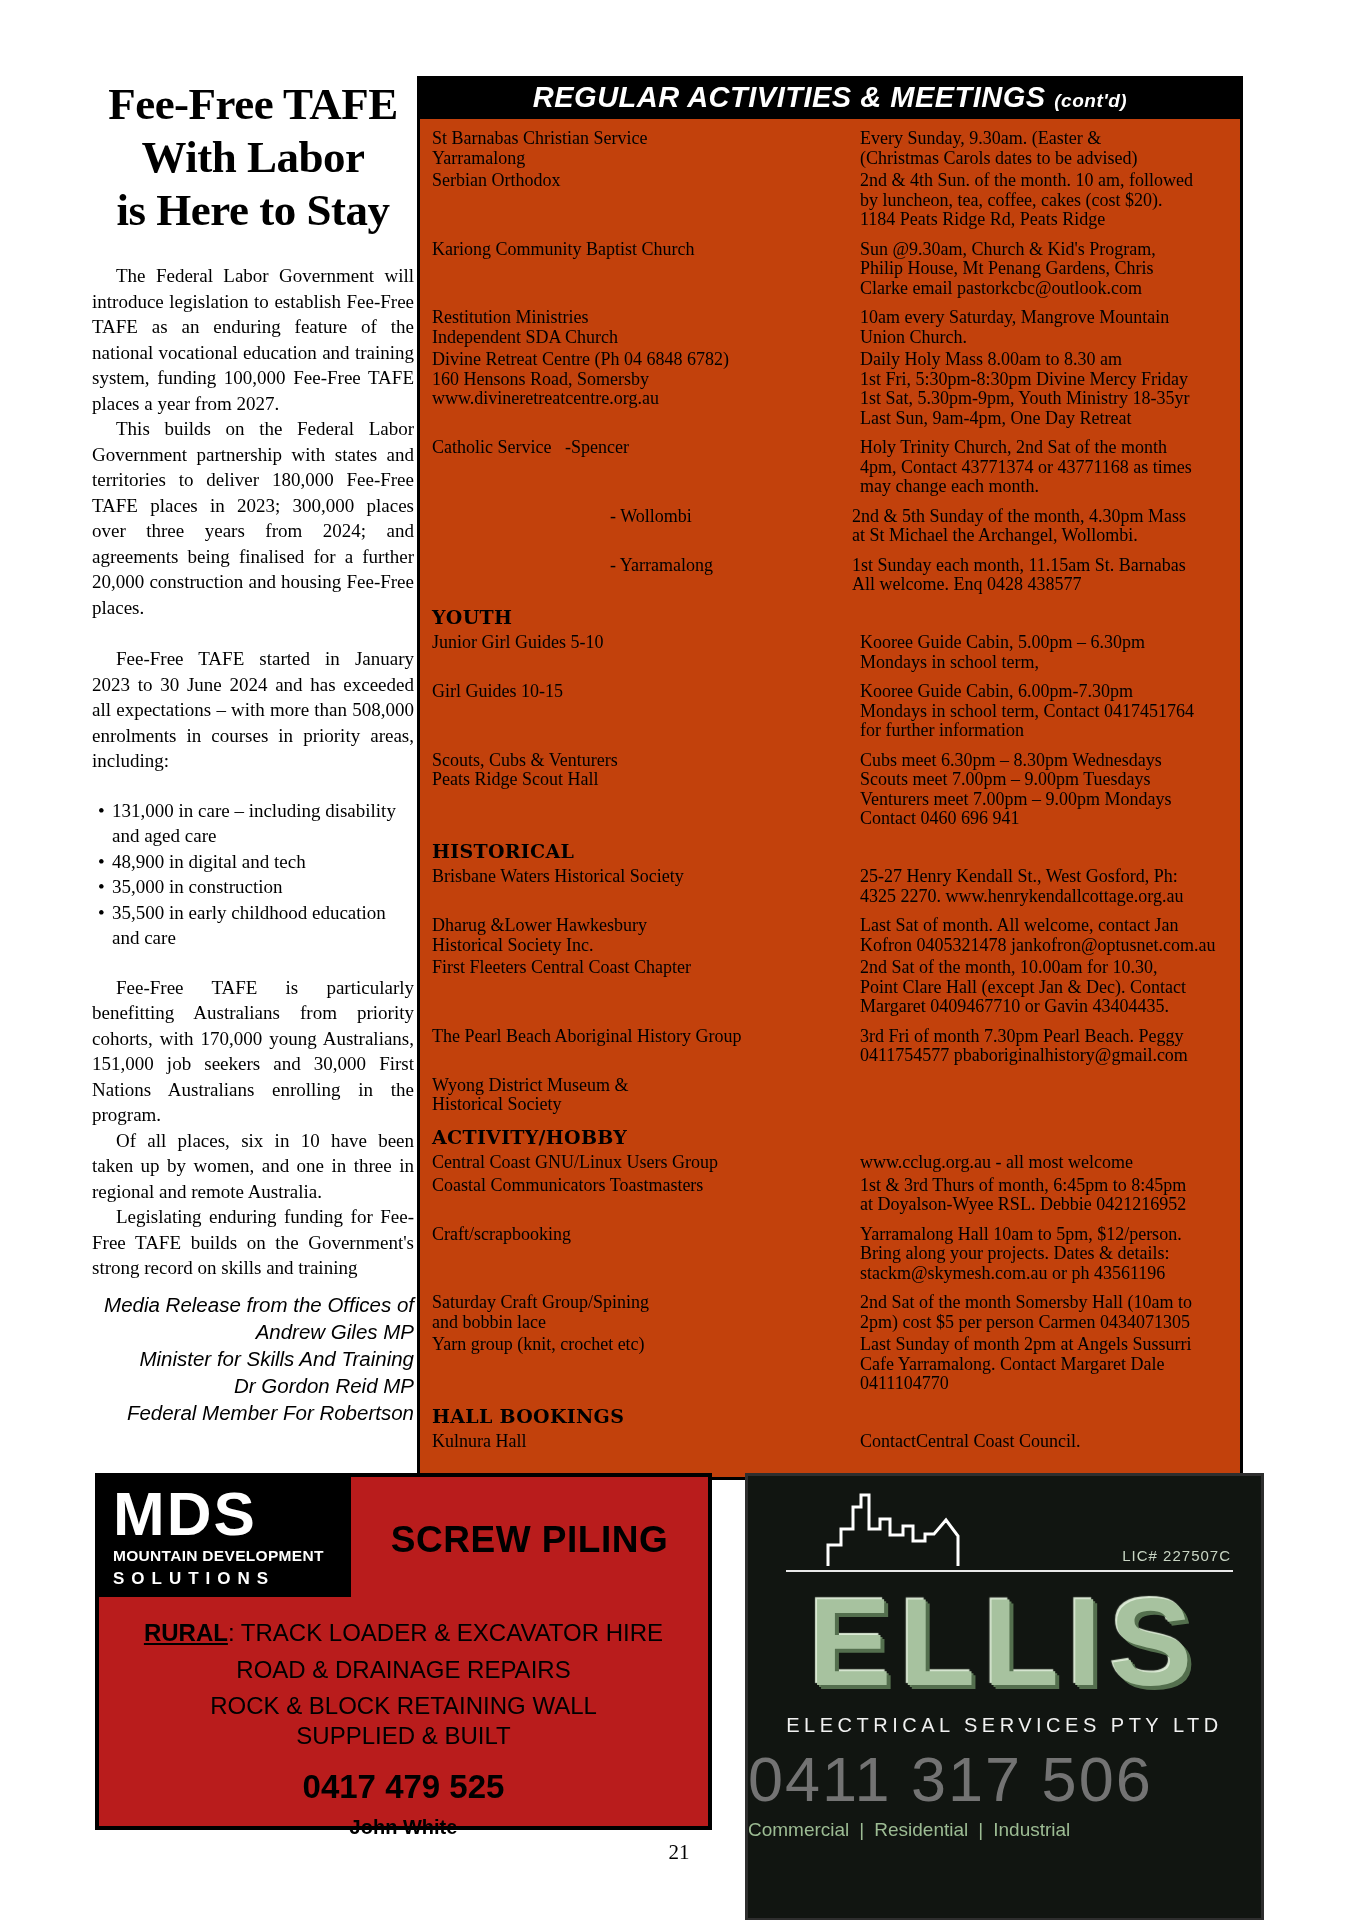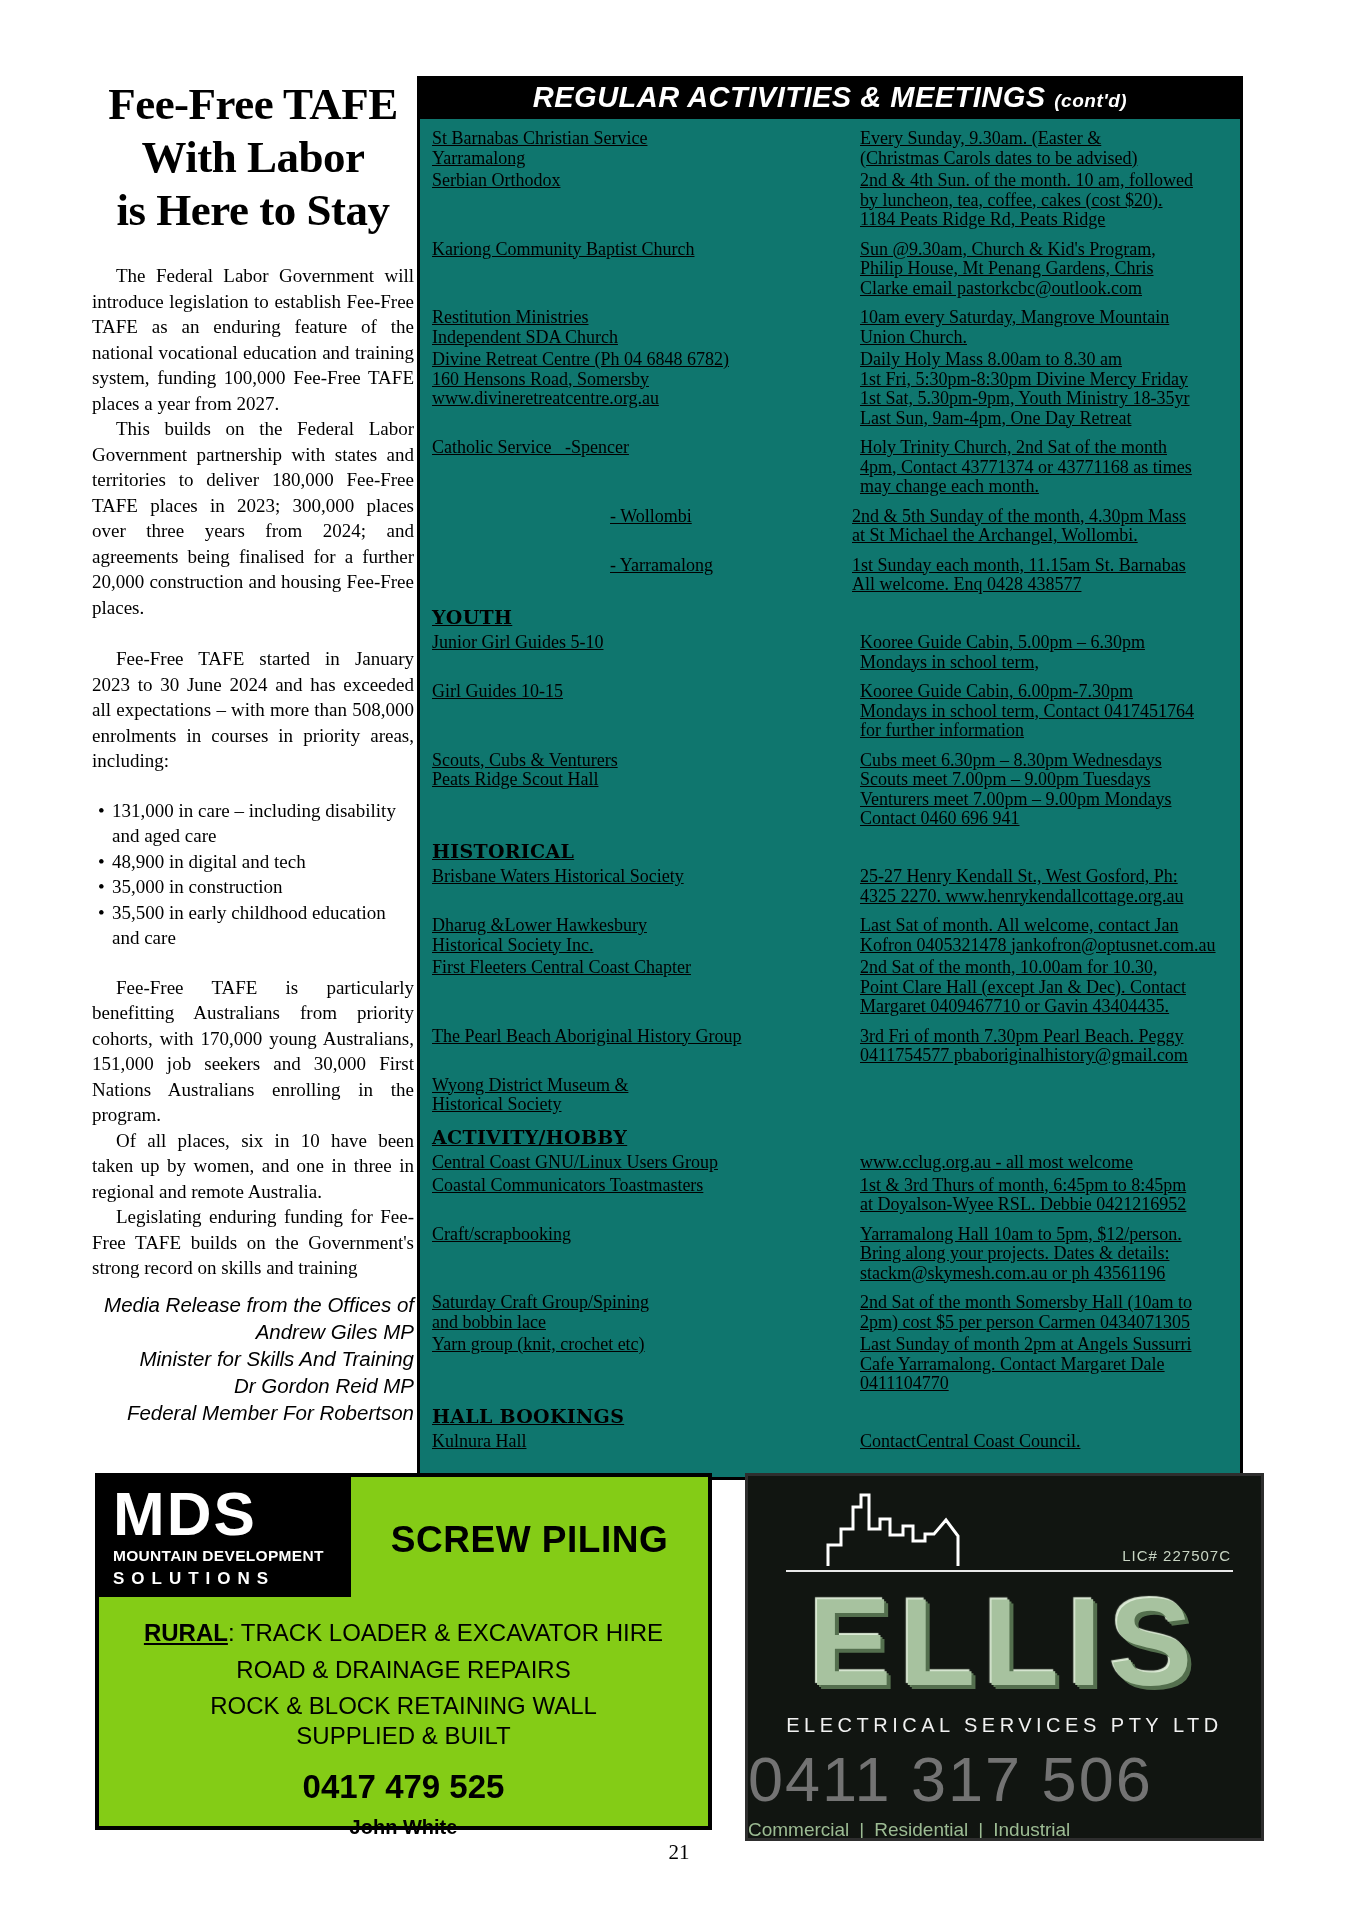--- a/index.html
+++ b/index.html
@@ -17,56 +17,56 @@
   .paras-1 p:nth-child(3) { margin-top:26px; }
   .paras-2 p:first-child { margin-top:24px; }
   ul.bullets { list-style:none; margin:24px 0 0 0; padding:0 0 0 6px; text-align:left; }
   ul.bullets li { position:relative; padding-left:14px; }
   ul.bullets li::before { content:"\2022"; position:absolute; left:0; }
   .attribution { margin-top:10px; font-family:"Liberation Sans", sans-serif; font-style:italic;
                  font-size:20.5px; line-height:27px; text-align:right; }
 
   
   .act-box { position:absolute; left:417px; top:76px; width:826px; height:1404px;
-             border:3px solid #000; box-sizing:border-box; overflow:hidden; background:#0f766e;text-decoration:underline; }
+             border:3px solid #000; box-sizing:border-box; overflow:hidden; background:#c2410c; }
   .act-header { background:#000; color:#fff; text-align:center;
                 font-family:"Liberation Sans", sans-serif; font-weight:bold; font-style:italic;
                 font-size:29px; padding:2px 0 5px; letter-spacing:0.5px; }
   .act-header .suffix { font-size:19px; }
   .act-rows { padding:10px 8px 0 12px; font-size:18px; line-height:19.5px; }
   .act-row { display:flex; margin-bottom:3px; }
   .act-row.gap { margin-top:10px; }
   .act-name { flex:none; width:420px; padding-right:8px; white-space:pre-wrap; }
   .act-name.indent { padding-left:178px; box-sizing:border-box; }
   .act-details { flex:1; white-space:pre-wrap; }
   .act-section { font-family:"DejaVu Serif", serif; font-weight:bold; font-size:19px;
                  margin:13px 0 6px; letter-spacing:0.3px; }
 
   
   .mds { position:absolute; left:95px; top:1473px; width:617px; height:357px;
-         border:4px solid #000; box-sizing:border-box; background:#84cc16;
+         border:4px solid #000; box-sizing:border-box; background:#b91c1c;
          font-family:"Liberation Sans", sans-serif; }
   .mds-logo { position:absolute; left:0; top:0; width:252px; height:120px; background:#000;
               color:#fff; box-sizing:border-box; padding:8px 0 0 14px; }
   .mds-acronym { font-size:62px; font-weight:bold; line-height:0.95; letter-spacing:2px; }
   .mds-l1 { font-size:15.5px; font-weight:bold; margin-top:3px; letter-spacing:0.3px; }
   .mds-l2 { font-size:17px; font-weight:bold; letter-spacing:7px; margin-top:4px; }
   .screw { position:absolute; left:252px; right:0; top:42px; text-align:center;
            font-size:37px; font-weight:bold; letter-spacing:0.5px; }
   .mds-body { position:absolute; left:0; right:0; top:132px; text-align:center; }
   .mds-line1 { font-size:24px; margin-top:10px; }
   .rural-label { font-weight:bold; text-decoration:underline; }
   .mds-line2 { font-size:24px; margin-top:9px; }
   .mds-line3 { font-size:24px; margin-top:8px; }
   .mds-line4 { font-size:24px; margin-top:2px; }
   .mds-phone { font-size:33px; font-weight:bold; margin-top:18px; }
   .mds-contact { font-size:20px; font-weight:bold; margin-top:10px; }
 
   
-  .ellis { position:absolute; left:745px; top:1473px; width:519px; height:368px;
+  .ellis { position:absolute; left:745px; top:1473px; width:519px; height:448px;
            background:#111511; border:3px solid #2e2e2e; box-sizing:border-box;
            color:#fff; font-family:"Liberation Sans", sans-serif; overflow:hidden; }
   .ellis-top { position:relative; height:96px; }
   .ellis-skyline { position:absolute; left:78px; bottom:1px; }
   .ellis-baseline { position:absolute; left:38px; right:28px; bottom:0; height:2px; background:#e9e9e9; }
   .ellis-lic { position:absolute; right:30px; bottom:8px; font-size:15px; color:#c9d6c4; letter-spacing:1px; }
   .ellis-name { text-align:center; font-size:124px; font-weight:bold; line-height:1;
                 margin-top:8px; letter-spacing:8px; color:#a7c29f;
                 text-shadow:4px 4px 0 #546f4e, 2px 2px 0 #617e5a, -2px -2px 1px #dcead5; }
   .ellis-sub { text-align:center; font-size:20px; letter-spacing:4.5px; margin-top:10px; color:#f1f1f1; }

